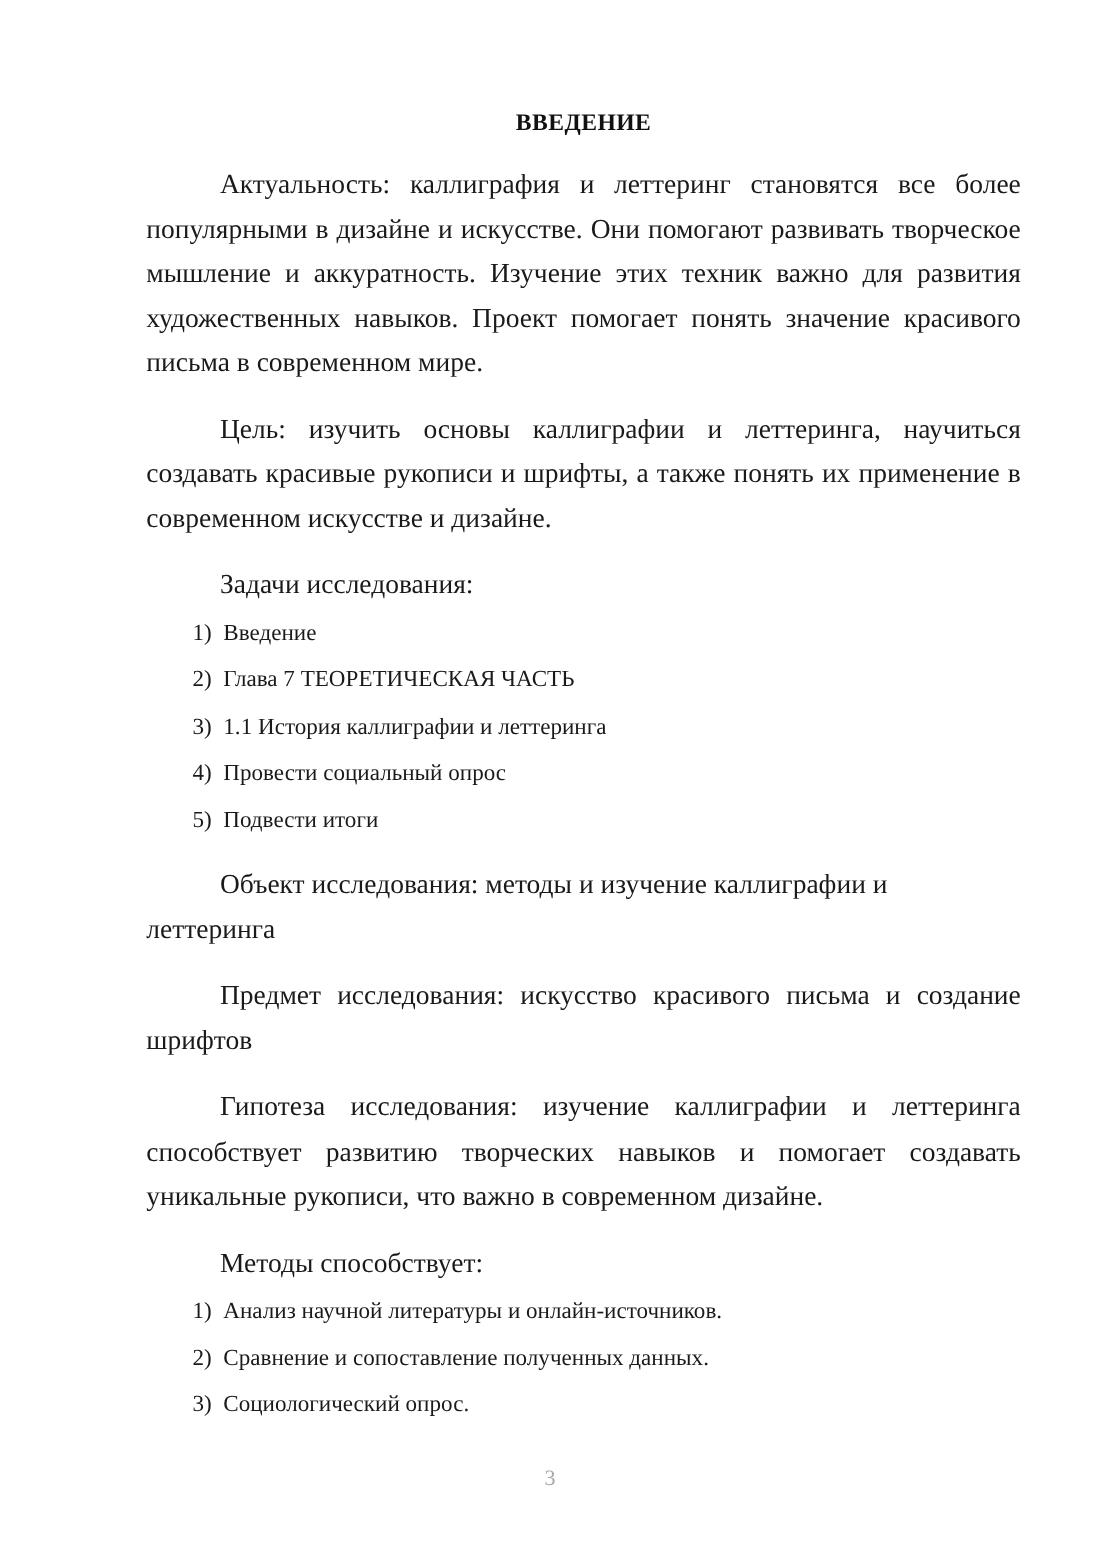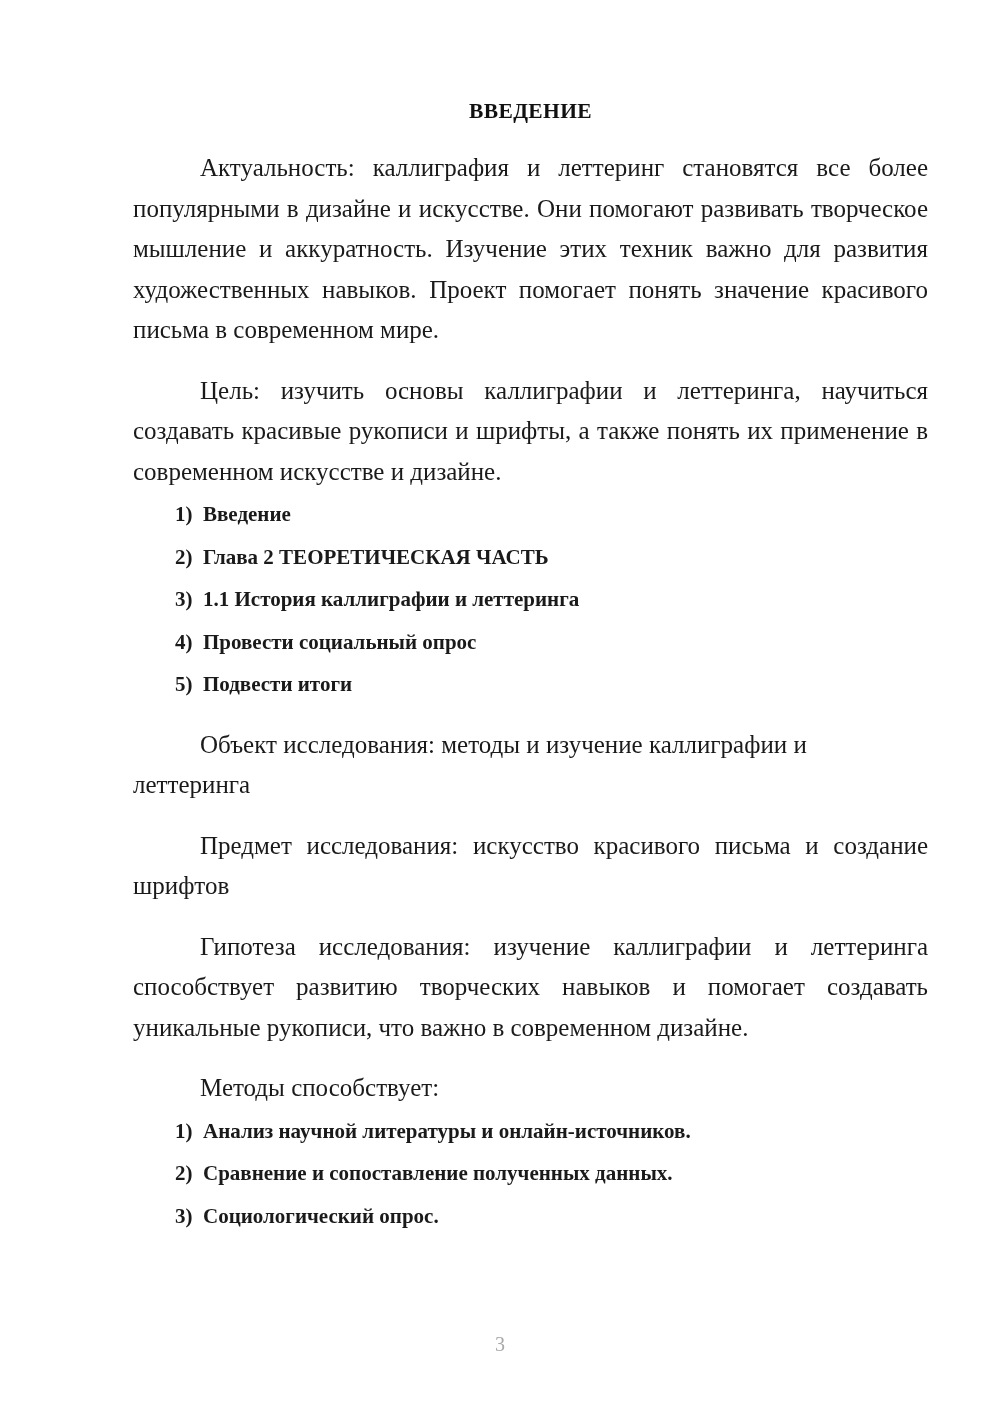--- a/index.html
+++ b/index.html
@@ -49,21 +49,20 @@
   .para.first {
     padding-top: 22px;
   }
   .para.no-justify {
     text-align: left;
   }
   .list {
     margin: 0;
     padding: 0;
     list-style: none;
-    font-weight: bold;
   }
   .list-item {
     font-size: 21px;
     line-height: 40.5px;
     text-align: left;
     margin: 0;
     padding-top: 2px;
     padding-left: 42px;
     color: #1a1a1a;
     white-space: nowrap;
@@ -93,29 +92,30 @@
 
   <div class="content">
 
     <h1 class="doc-title">ВВЕДЕНИЕ</h1>
 
     <p class="para first">Актуальность: каллиграфия и леттеринг становятся все более популярными в дизайне и искусстве. Они помогают развивать творческое мышление и аккуратность. Изучение этих техник важно для развития художественных навыков. Проект помогает понять значение красивого письма в современном мире.</p>
 
 
     <p class="para">Цель: изучить основы каллиграфии и леттеринга, научиться создавать красивые рукописи и шрифты, а также понять их применение в современном искусстве и дизайне.</p>
 
+    <p class="para no-justify">Задачи исследования:</p>
 
     <ul class="list">
       <li class="list-item">
         <span class="marker">1)&nbsp;</span>
         <span class="item-text">Введение</span>
       </li>
       <li class="list-item">
         <span class="marker">2)&nbsp;</span>
-        <span class="item-text">Глава 2 ТЕОРЕТИЧЕСКАЯ ЧАСТЬ</span>
+        <span class="item-text">Глава 7 ТЕОРЕТИЧЕСКАЯ ЧАСТЬ</span>
       </li>
       <li class="list-item">
         <span class="marker">3)&nbsp;</span>
         <span class="item-text">1.1 История каллиграфии и леттеринга</span>
       </li>
       <li class="list-item">
         <span class="marker">4)&nbsp;</span>
         <span class="item-text">Провести социальный опрос</span>
       </li>
       <li class="list-item">

